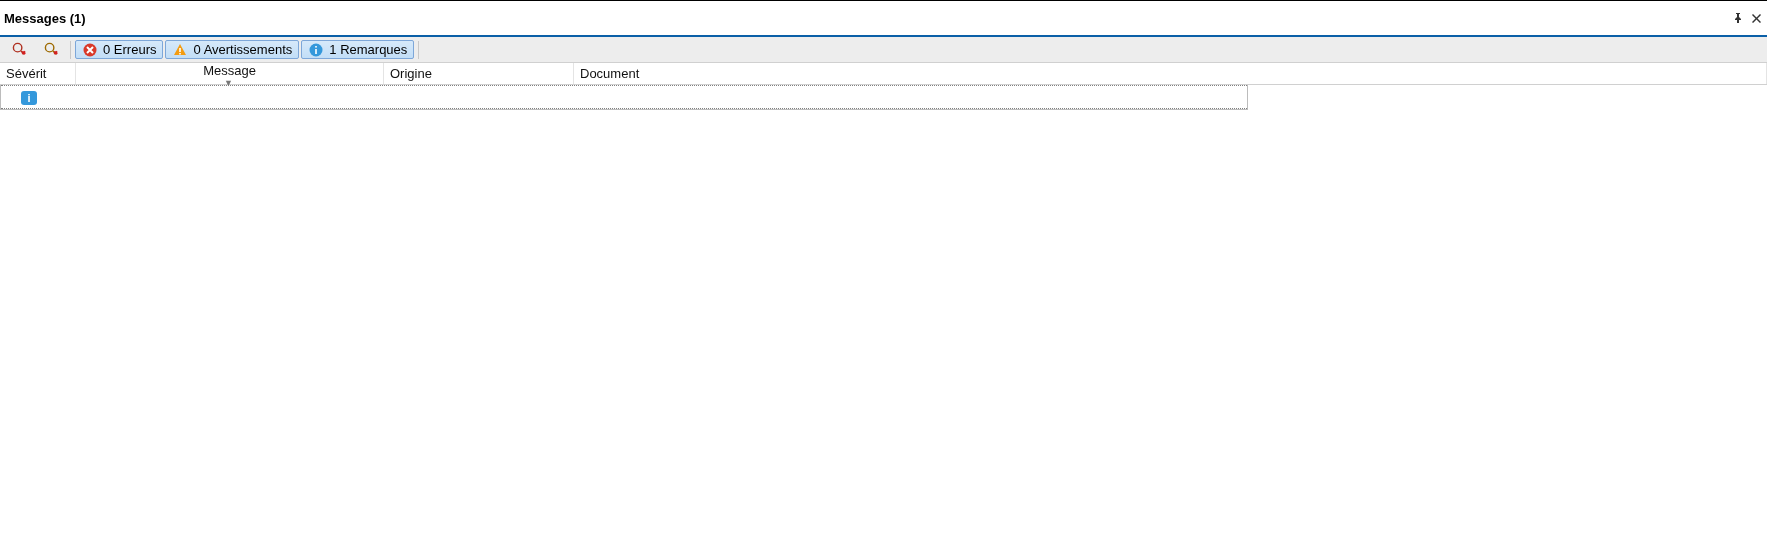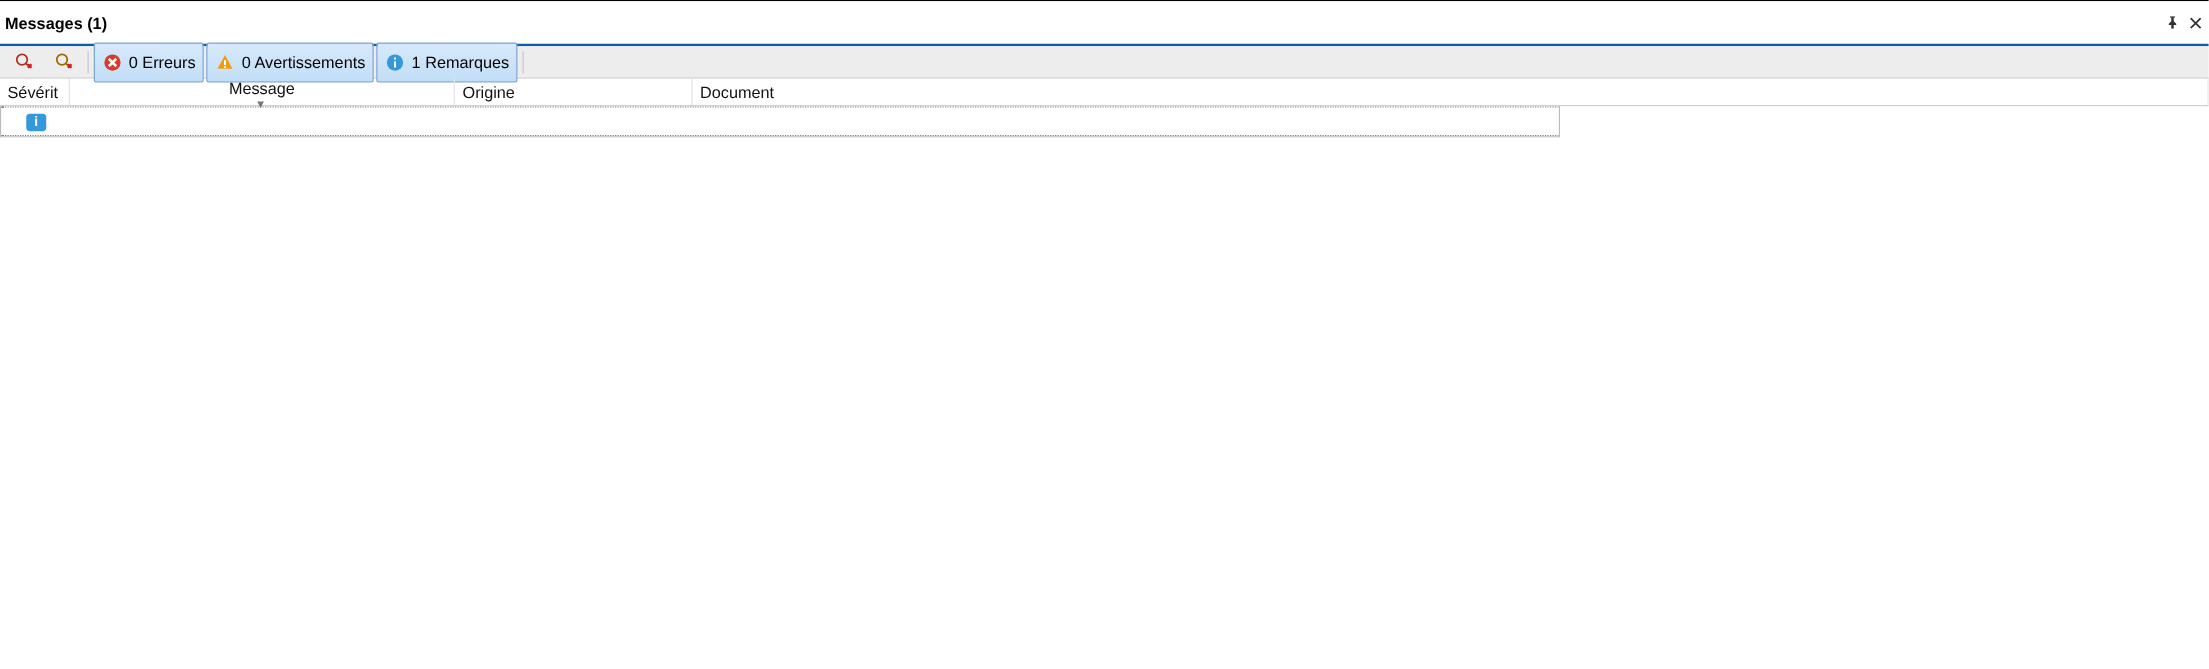--- a/index.html
+++ b/index.html
@@ -42,21 +42,21 @@
     align-items: center;
     background: #ededed;
     border-bottom: 1px solid #d0d0d0;
     height: 26px;
     padding: 0 4px;
     gap: 2px;
   }
   .tb-btn {
     display: inline-flex;
     align-items: center;
-    height: 32px;
+    height: 19px;
     padding: 0 6px;
     border: 1px solid transparent;
     border-radius: 2px;
     cursor: pointer;
   }
   .tb-btn.active {
     background: linear-gradient(#d6e9fa, #c2def7);
     border-color: #7da7d9;
   }
   .tb-btn .lbl { margin-left: 5px; white-space: nowrap; }
@@ -77,21 +77,21 @@
     height: 22px;
     font-size: 13px;
     color: #111;
   }
   .grid-header .col {
     display:flex; align-items:center;
     padding: 0 6px;
     border-right: 1px solid #e4e4e4;
     position: relative;
   }
-  .col-sev { width: 56px; }
+  .col-sev { width: 76px; }
   .col-msg { width: 308px; justify-content: flex-start; flex-direction: column; }
   .col-org { width: 190px; }
   .col-doc { flex: 1; border-right: none; }
   .sort-tri { color:#777; font-size:9px; margin-right:2px;}
 
   .grid-body {
     border: 1px solid #bcbcbc;
     border-top: none;
     width: 1248px;
     margin: 0;

